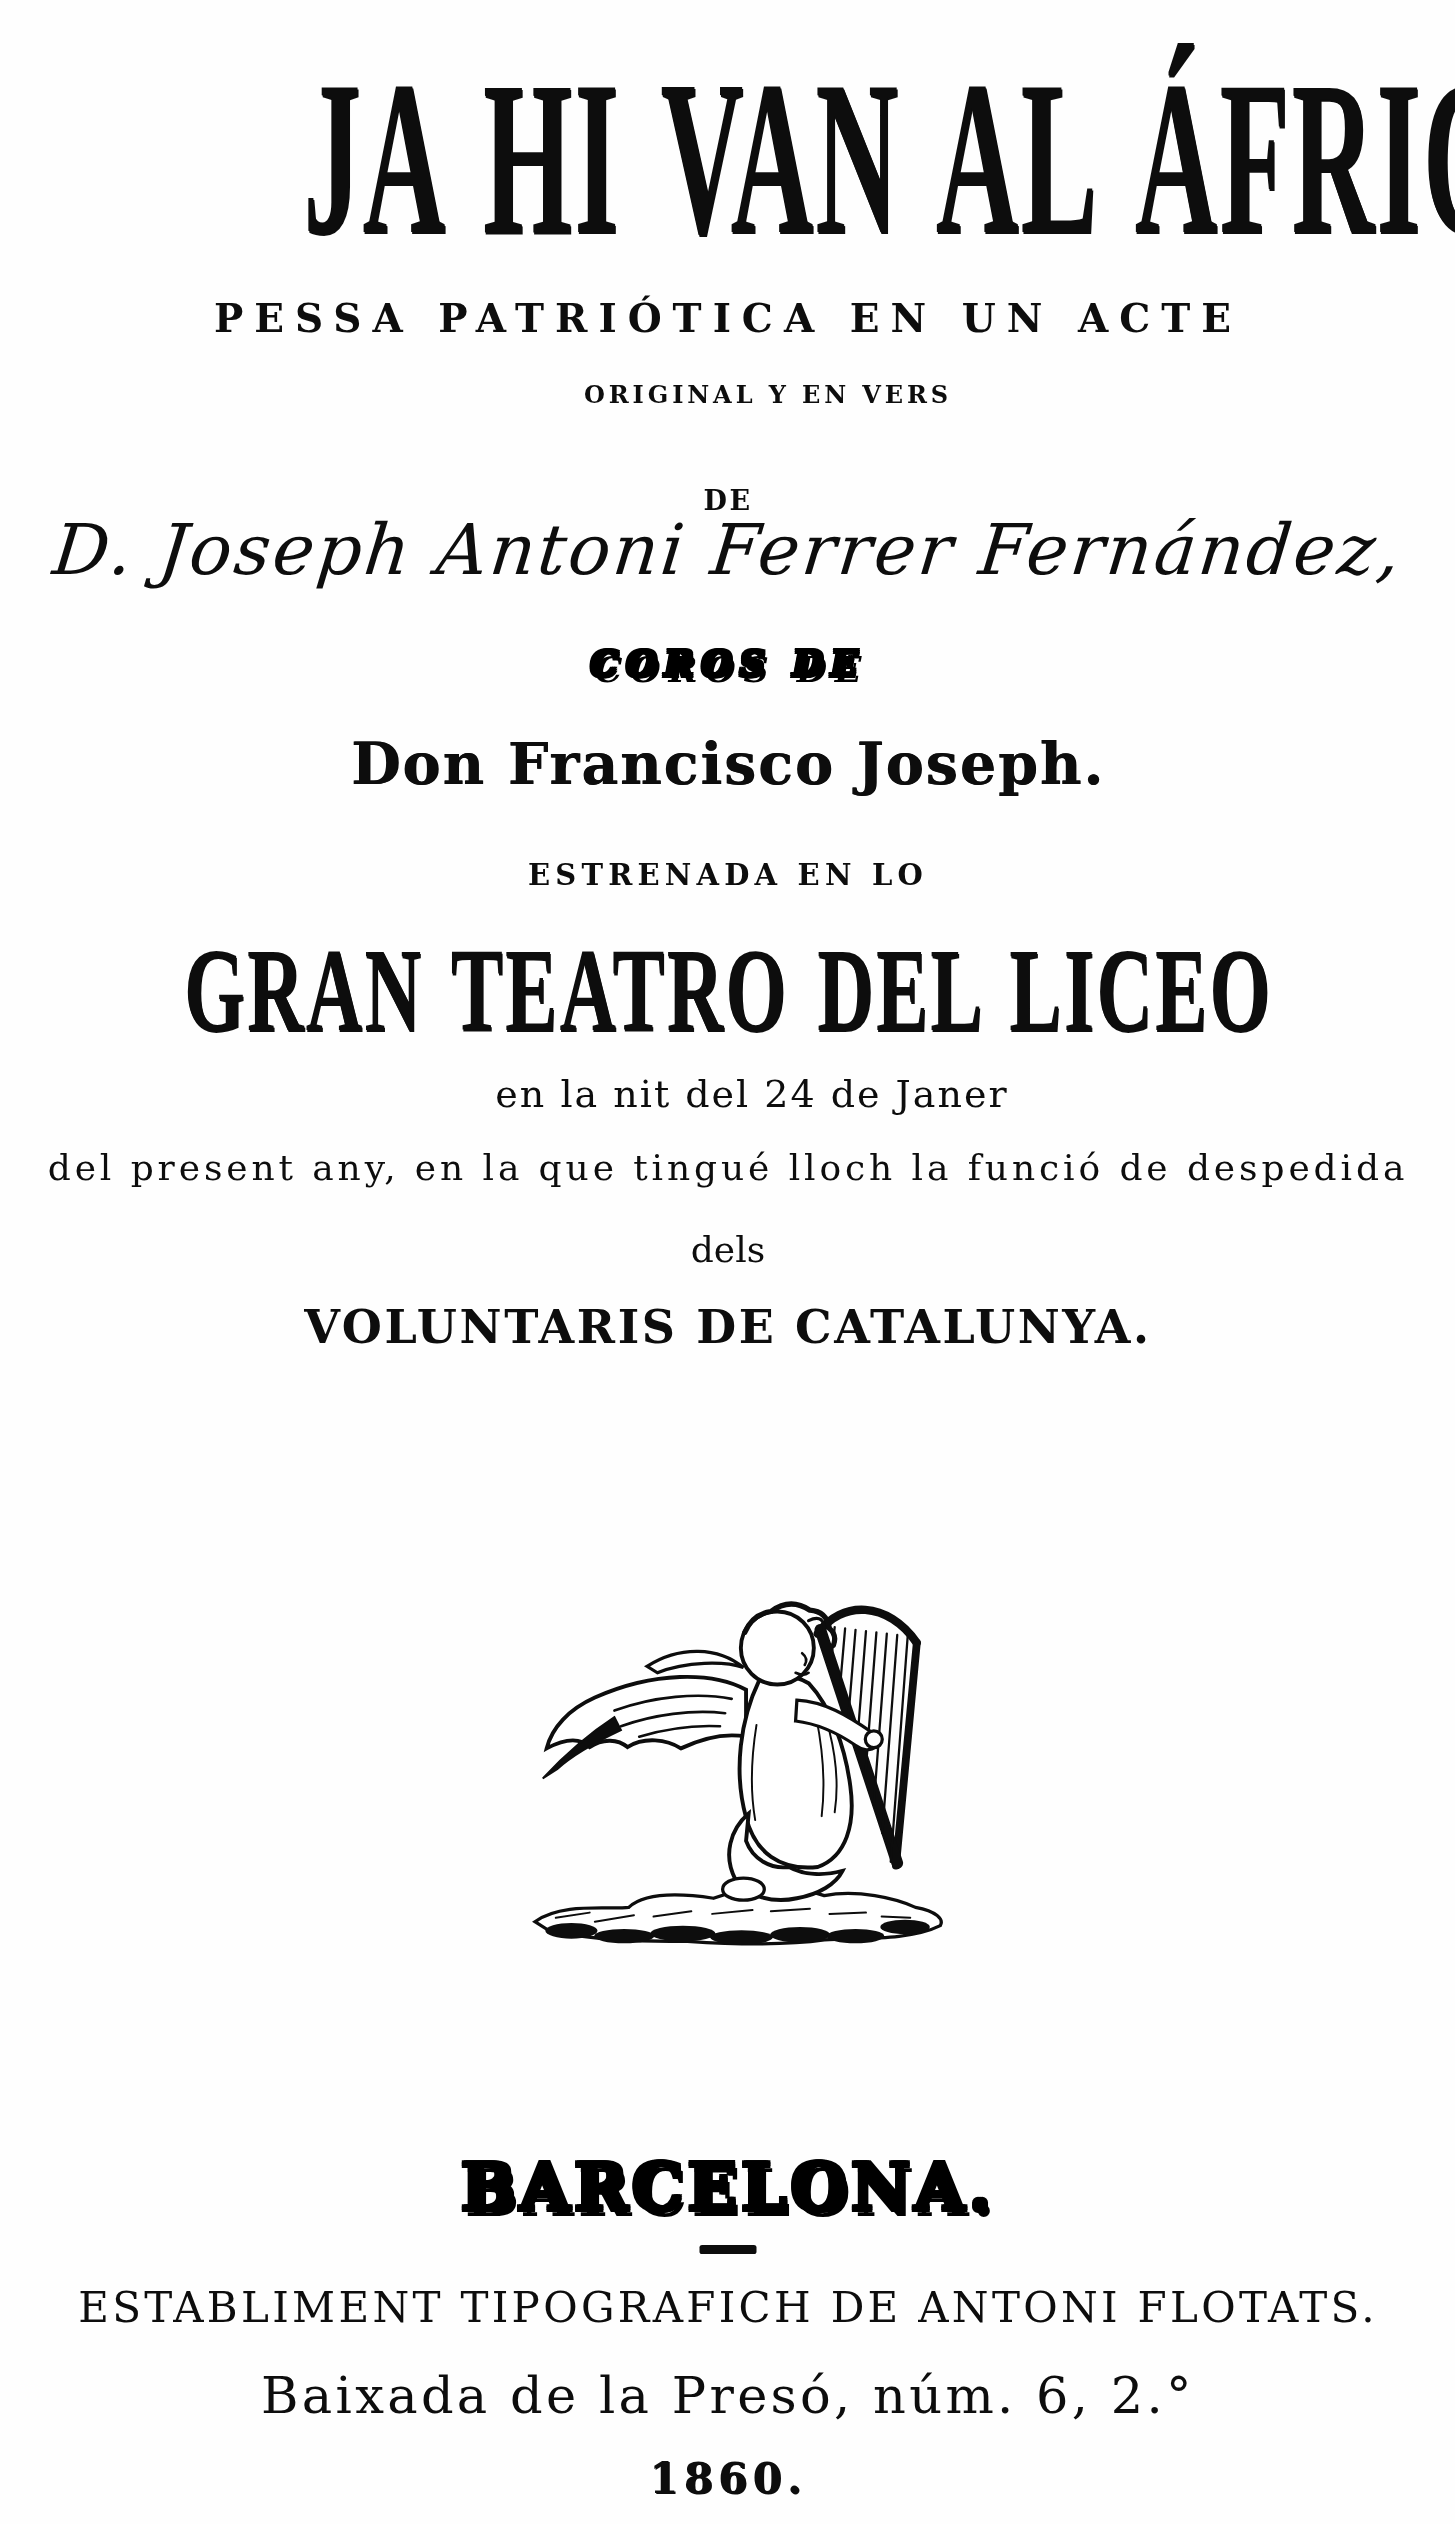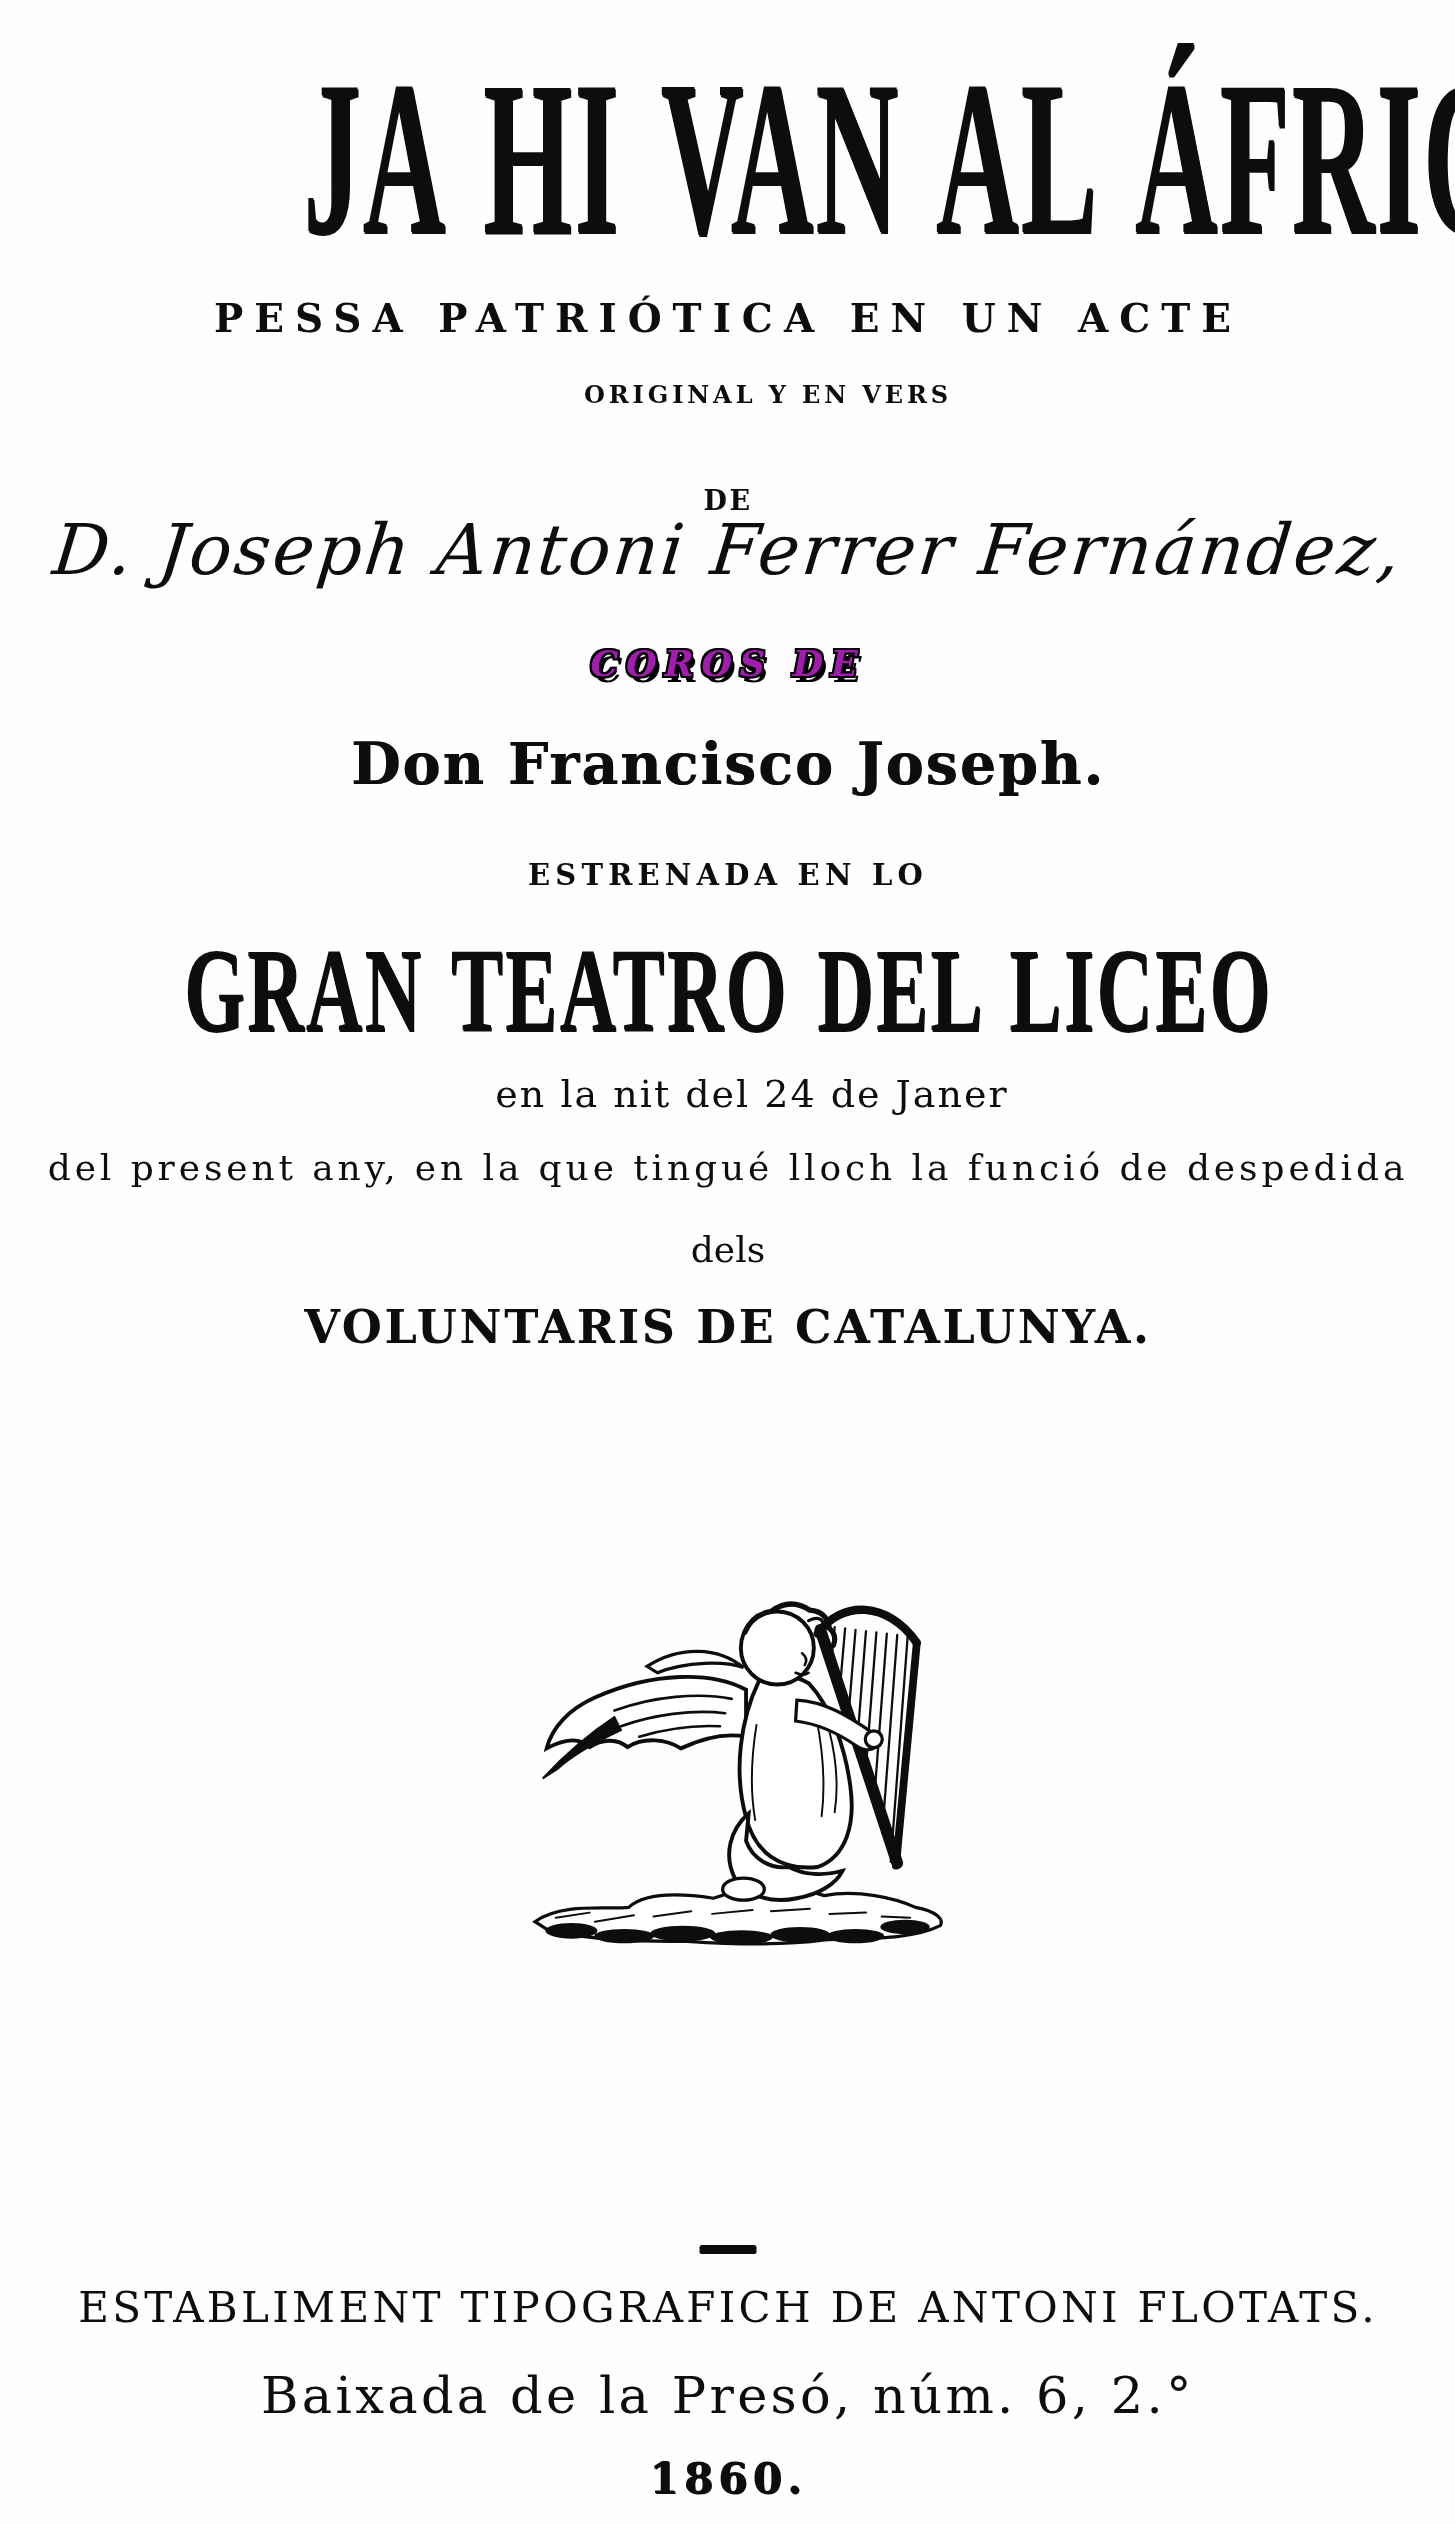--- a/index.html
+++ b/index.html
@@ -18,21 +18,21 @@
   .title .squeeze{display:inline-block;transform:scale(0.68,1.30);transform-origin:50% 0;
     letter-spacing:2.6px;word-spacing:17px;text-shadow:1.3px 1.3px 0 #0d0d0d;}
 
   .genre{top:287px;font-weight:bold;font-size:39px;letter-spacing:11px;margin-top:12px;}
   .form{top:383px;font-weight:bold;font-size:24px;letter-spacing:3.9px;margin-left:40px;}
   .de{top:487px;font-weight:bold;font-size:27px;letter-spacing:2.6px;}
 
   .author{top:515px;font-style:italic;font-size:70px;letter-spacing:2.6px;
     transform:skewX(-6deg);}
 
-  .outlined{color:#a21caf;font-weight:bold;
+  .outlined{color:#000000;font-weight:bold;
     text-shadow:-2px -2px 0 #000,2px -2px 0 #000,-2px 2px 0 #000,2px 2px 0 #000,
       -2px 0 0 #000,2px 0 0 #000,0 -2px 0 #000,0 2px 0 #000,3.9px 5.9px 0 #000;}
   .coros{top:646px;font-size:35px;letter-spacing:7.8px;font-style:italic;}
 
   .composer{top:735px;font-weight:bold;font-size:57px;letter-spacing:2px;
     text-shadow:0.7px 0 0 #0d0d0d;}
 
   .estrenada{top:861px;font-weight:bold;font-size:29px;letter-spacing:5.2px;}
 
   .teatro{top:932px;font-family:"Liberation Serif",serif;font-weight:bold;font-size:98px;}
@@ -131,19 +131,20 @@
       <path d="M350 108 q 12 -28 40 -32 q 30 -22 60 -2 q 26 2 30 28 q 12 10 6 26" stroke-width="8"></path>
       <path d="M448 90 q 20 -10 24 8 q 2 14 -14 13" stroke-width="5"></path>
       <path d="M438 140 q 10 8 4 18 M428 170 q 12 6 20 0" stroke-width="4"></path>
 
       <path d="M430 212 C 472 214 508 236 546 262 C 554 268 557 277 551 283
                C 543 291 530 289 521 282 C 492 262 462 248 428 244 Z" fill="#fff" stroke-width="5"></path>
       <circle cx="548" cy="272" r="13" fill="#fff" stroke-width="5"></circle>
     </g>
   </svg>
 
+  <div class="l city outlined">BARCELONA.</div>
   <div class="divider"></div>
   <div class="l printer">ESTABLIMENT TIPOGRAFICH DE ANTONI FLOTATS.</div>
   <div class="l address">Baixada de la Presó, núm. 6, 2.°</div>
   <div class="l year">1860.</div>
 
 </div>
 
 
 </body></html>

